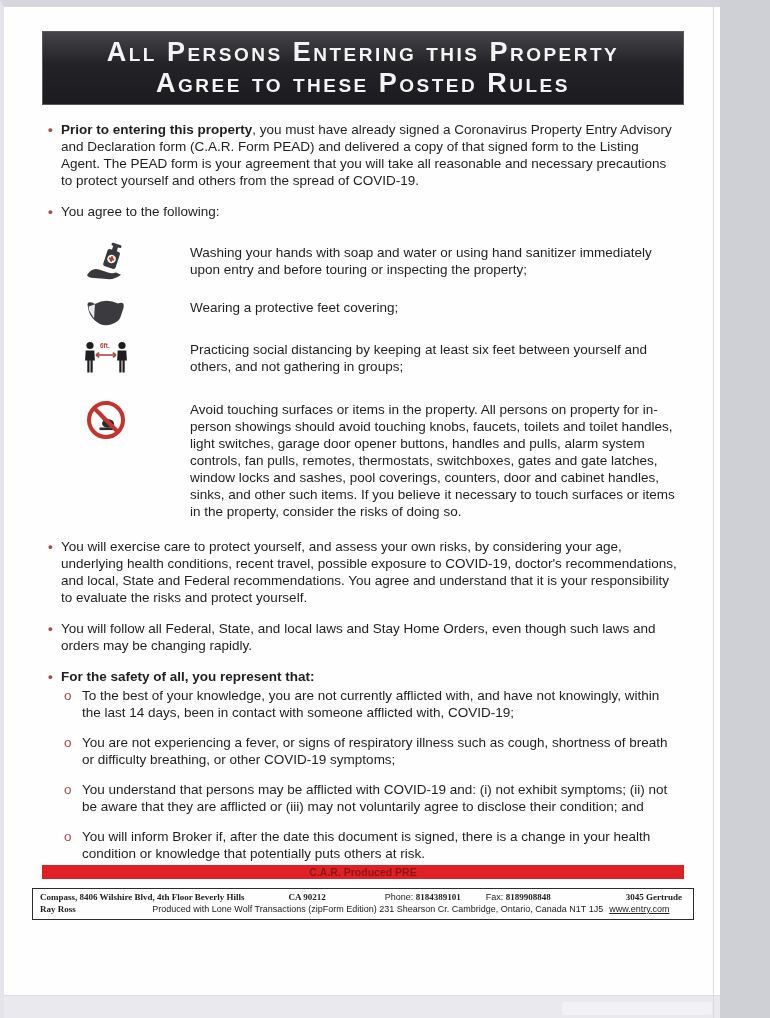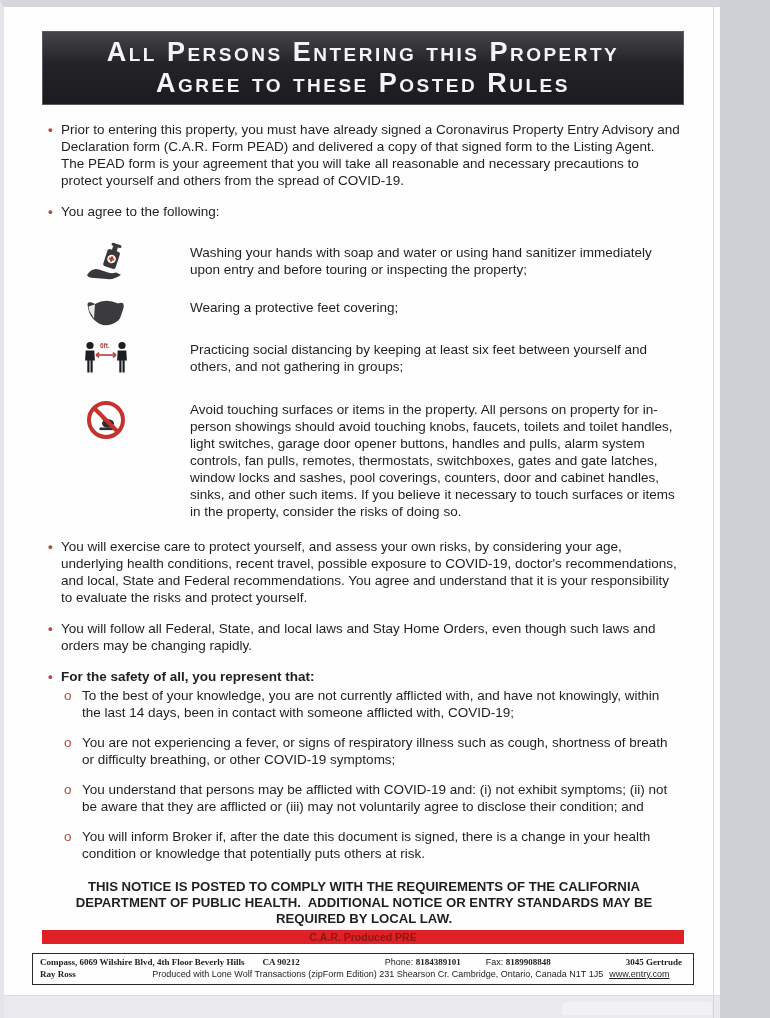--- a/index.html
+++ b/index.html
@@ -20,21 +20,21 @@
   .banner .line{
     color:#f4f4f4;font-weight:700;font-variant:small-caps;
     font-size:27px;line-height:31px;letter-spacing:2.5px;white-space:nowrap;
   }
   
   .doc{margin:0 40px 0 44px;font-size:13.5px;line-height:17px;}
   .brow{display:flex;margin-top:14px;}
   .brow .blt{color:#b04a45;width:13px;flex:0 0 13px;font-weight:700;}
   .brow .btxt{flex:1;}
   .brow.first{margin-top:16px;}
-  b.lead{font-weight:400;margin-top:29px;}
+  b.lead{font-weight:700;margin-top:29px;}
   
   .rules{margin-left:34px;}
   .icon-row{display:flex;align-items:flex-start;}
   .icon-cell{width:48px;flex:0 0 48px;display:flex;justify-content:center;margin-right:60px;}
   .icon-row .rtxt{flex:1;padding-top:2px;}
   .r1{margin-top:22px;}
   .r2{margin-top:13px;}
   .r3{margin-top:10px;}
   .r4{margin-top:18px;}
   
@@ -52,21 +52,21 @@
     text-align:center;font-size:10.5px;line-height:14px;color:#8c1616;font-weight:700;
   }
   
   .footer{
     margin:9px 26px 0 28px;border:1.5px solid #2b2b2f;box-sizing:border-box;
     padding:3px 7px 4px 7px;font-size:9px;line-height:11.5px;color:#222;
   }
   .frow{display:flex;align-items:baseline;}
   .serifb{font-family:"Liberation Serif",serif;font-weight:700;}
   .f-office{white-space:nowrap;}
-  .f-zip{margin-left:18px;}
+  .f-zip{margin-left:44px;}
   .f-phone{margin-left:auto;}
   .f-fax{margin-left:25px;}
   .f-ref{margin-left:75px;margin-right:4px;}
   .f-produced{margin-left:auto;margin-right:auto;padding-left:60px;}
   .f-link{text-decoration:underline;color:#222;margin-left:6px;}
   
   .bottom-strip{position:absolute;left:0;right:0;bottom:0;height:22px;background:#e9e9ee;border-top:1px solid #dcdce2;}
   .watermark{position:absolute;right:8px;bottom:3px;width:150px;height:13px;background:#f4f4f8;border-radius:3px;opacity:.8;}
   svg{display:block;}
 </style>
@@ -181,26 +181,25 @@
       <span class="omark">o</span>
       <span class="stxt">You understand that persons may be afflicted with COVID-19 and: (i) not exhibit symptoms; (ii) not be aware that they are afflicted or (iii) may not voluntarily agree to disclose their condition; and</span>
     </div>
     <div class="srow" style="margin-top:13px;">
       <span class="omark">o</span>
       <span class="stxt">You will inform Broker if, after the date this document is signed, there is a change in your health condition or knowledge that potentially puts others at risk.</span>
     </div>
 
   </div>
 
-  <div class="notice">THIS NOTICE IS POSTED TO COMPLY WITH THE REQUIREMENTS OF THE CALIFORNIA DEPARTMENT OF PUBLIC HEALTH.  ADDITIONAL NOTICE OR ENTRY STANDARDS MAY BE REQUIRED BY LOCAL LAW.</div>
   <div class="redbar">C.A.R. Produced PRE</div>
 
   <div class="footer">
     <div class="frow">
-      <span class="serifb f-office">Compass, 6069 Wilshire Blvd, 4th Floor Beverly Hills</span>
+      <span class="serifb f-office">Compass, 8406 Wilshire Blvd, 4th Floor Beverly Hills</span>
       <span class="serifb f-zip">CA 90212</span>
       <span class="f-phone"><span>Phone:</span> <span class="serifb">8184389101</span></span>
       <span class="f-fax"><span>Fax:</span> <span class="serifb">8189908848</span></span>
       <span class="serifb f-ref">3045 Gertrude</span>
     </div>
     <div class="frow">
       <span class="serifb">Ray Ross</span>
       <span class="f-produced"><span>Produced with Lone Wolf Transactions (zipForm Edition) 231 Shearson Cr. Cambridge, Ontario, Canada N1T 1J5</span><a class="f-link" href="#">www.entry.com</a></span>
     </div>
   </div>

